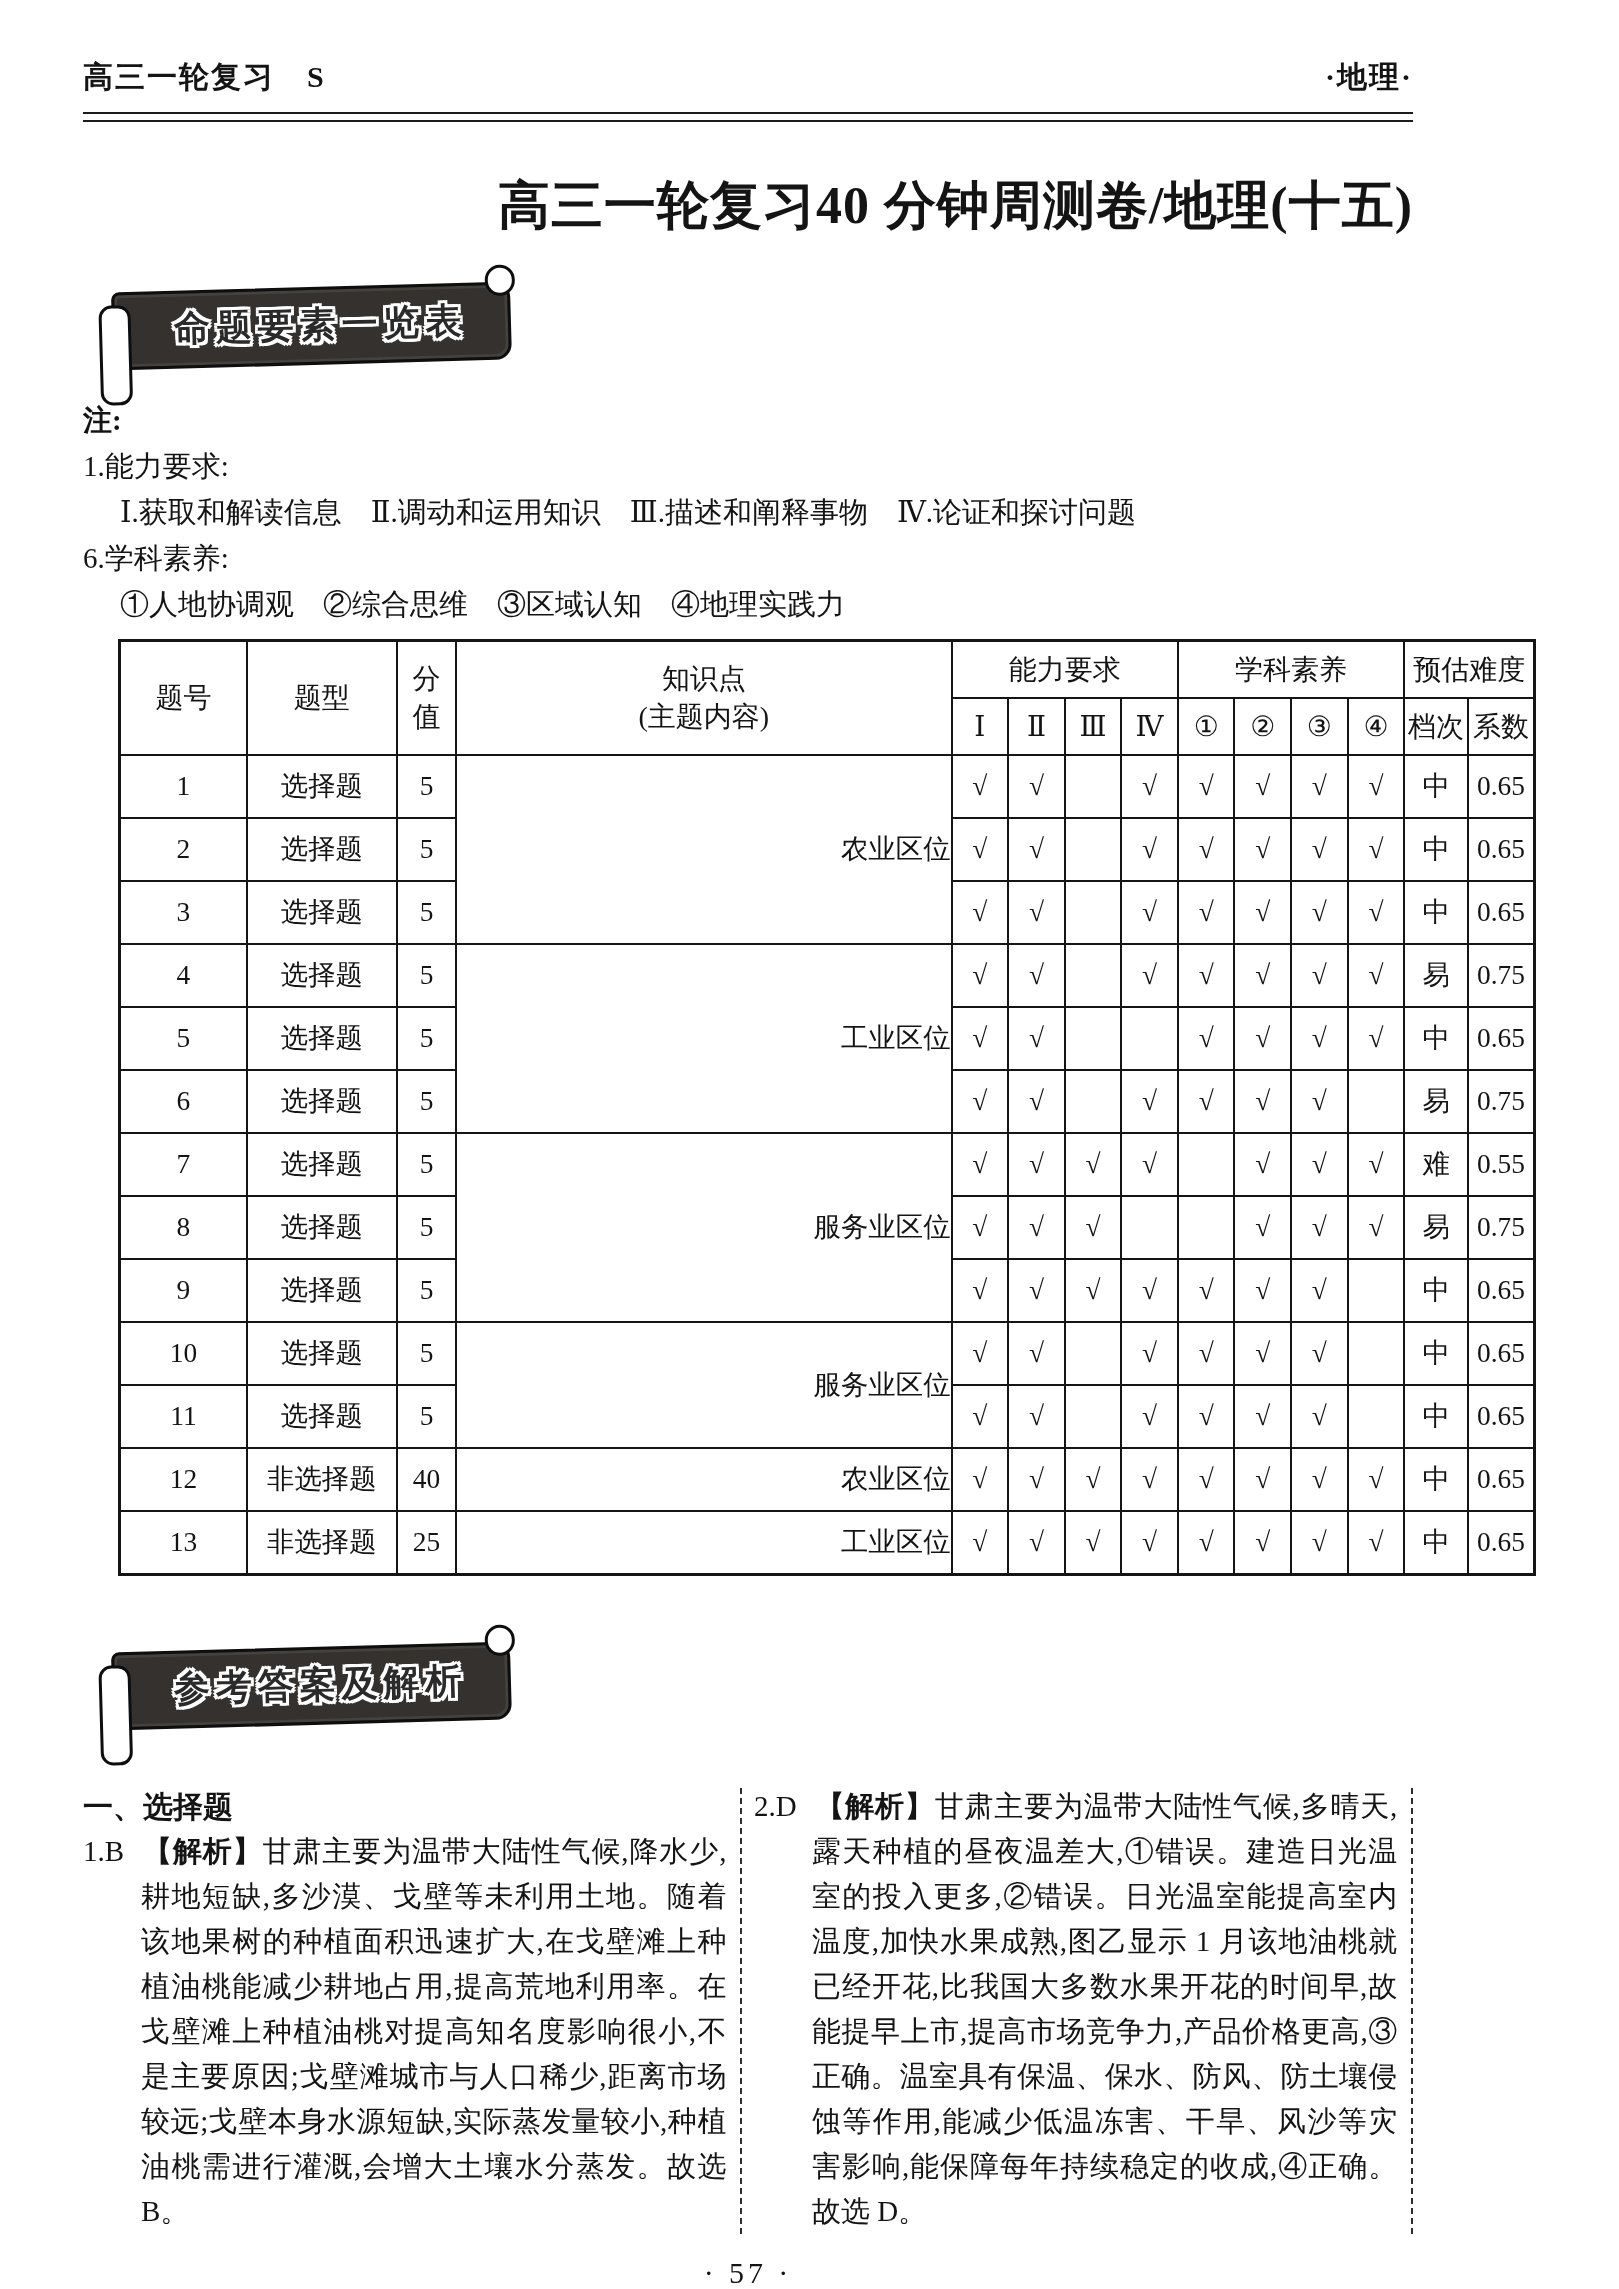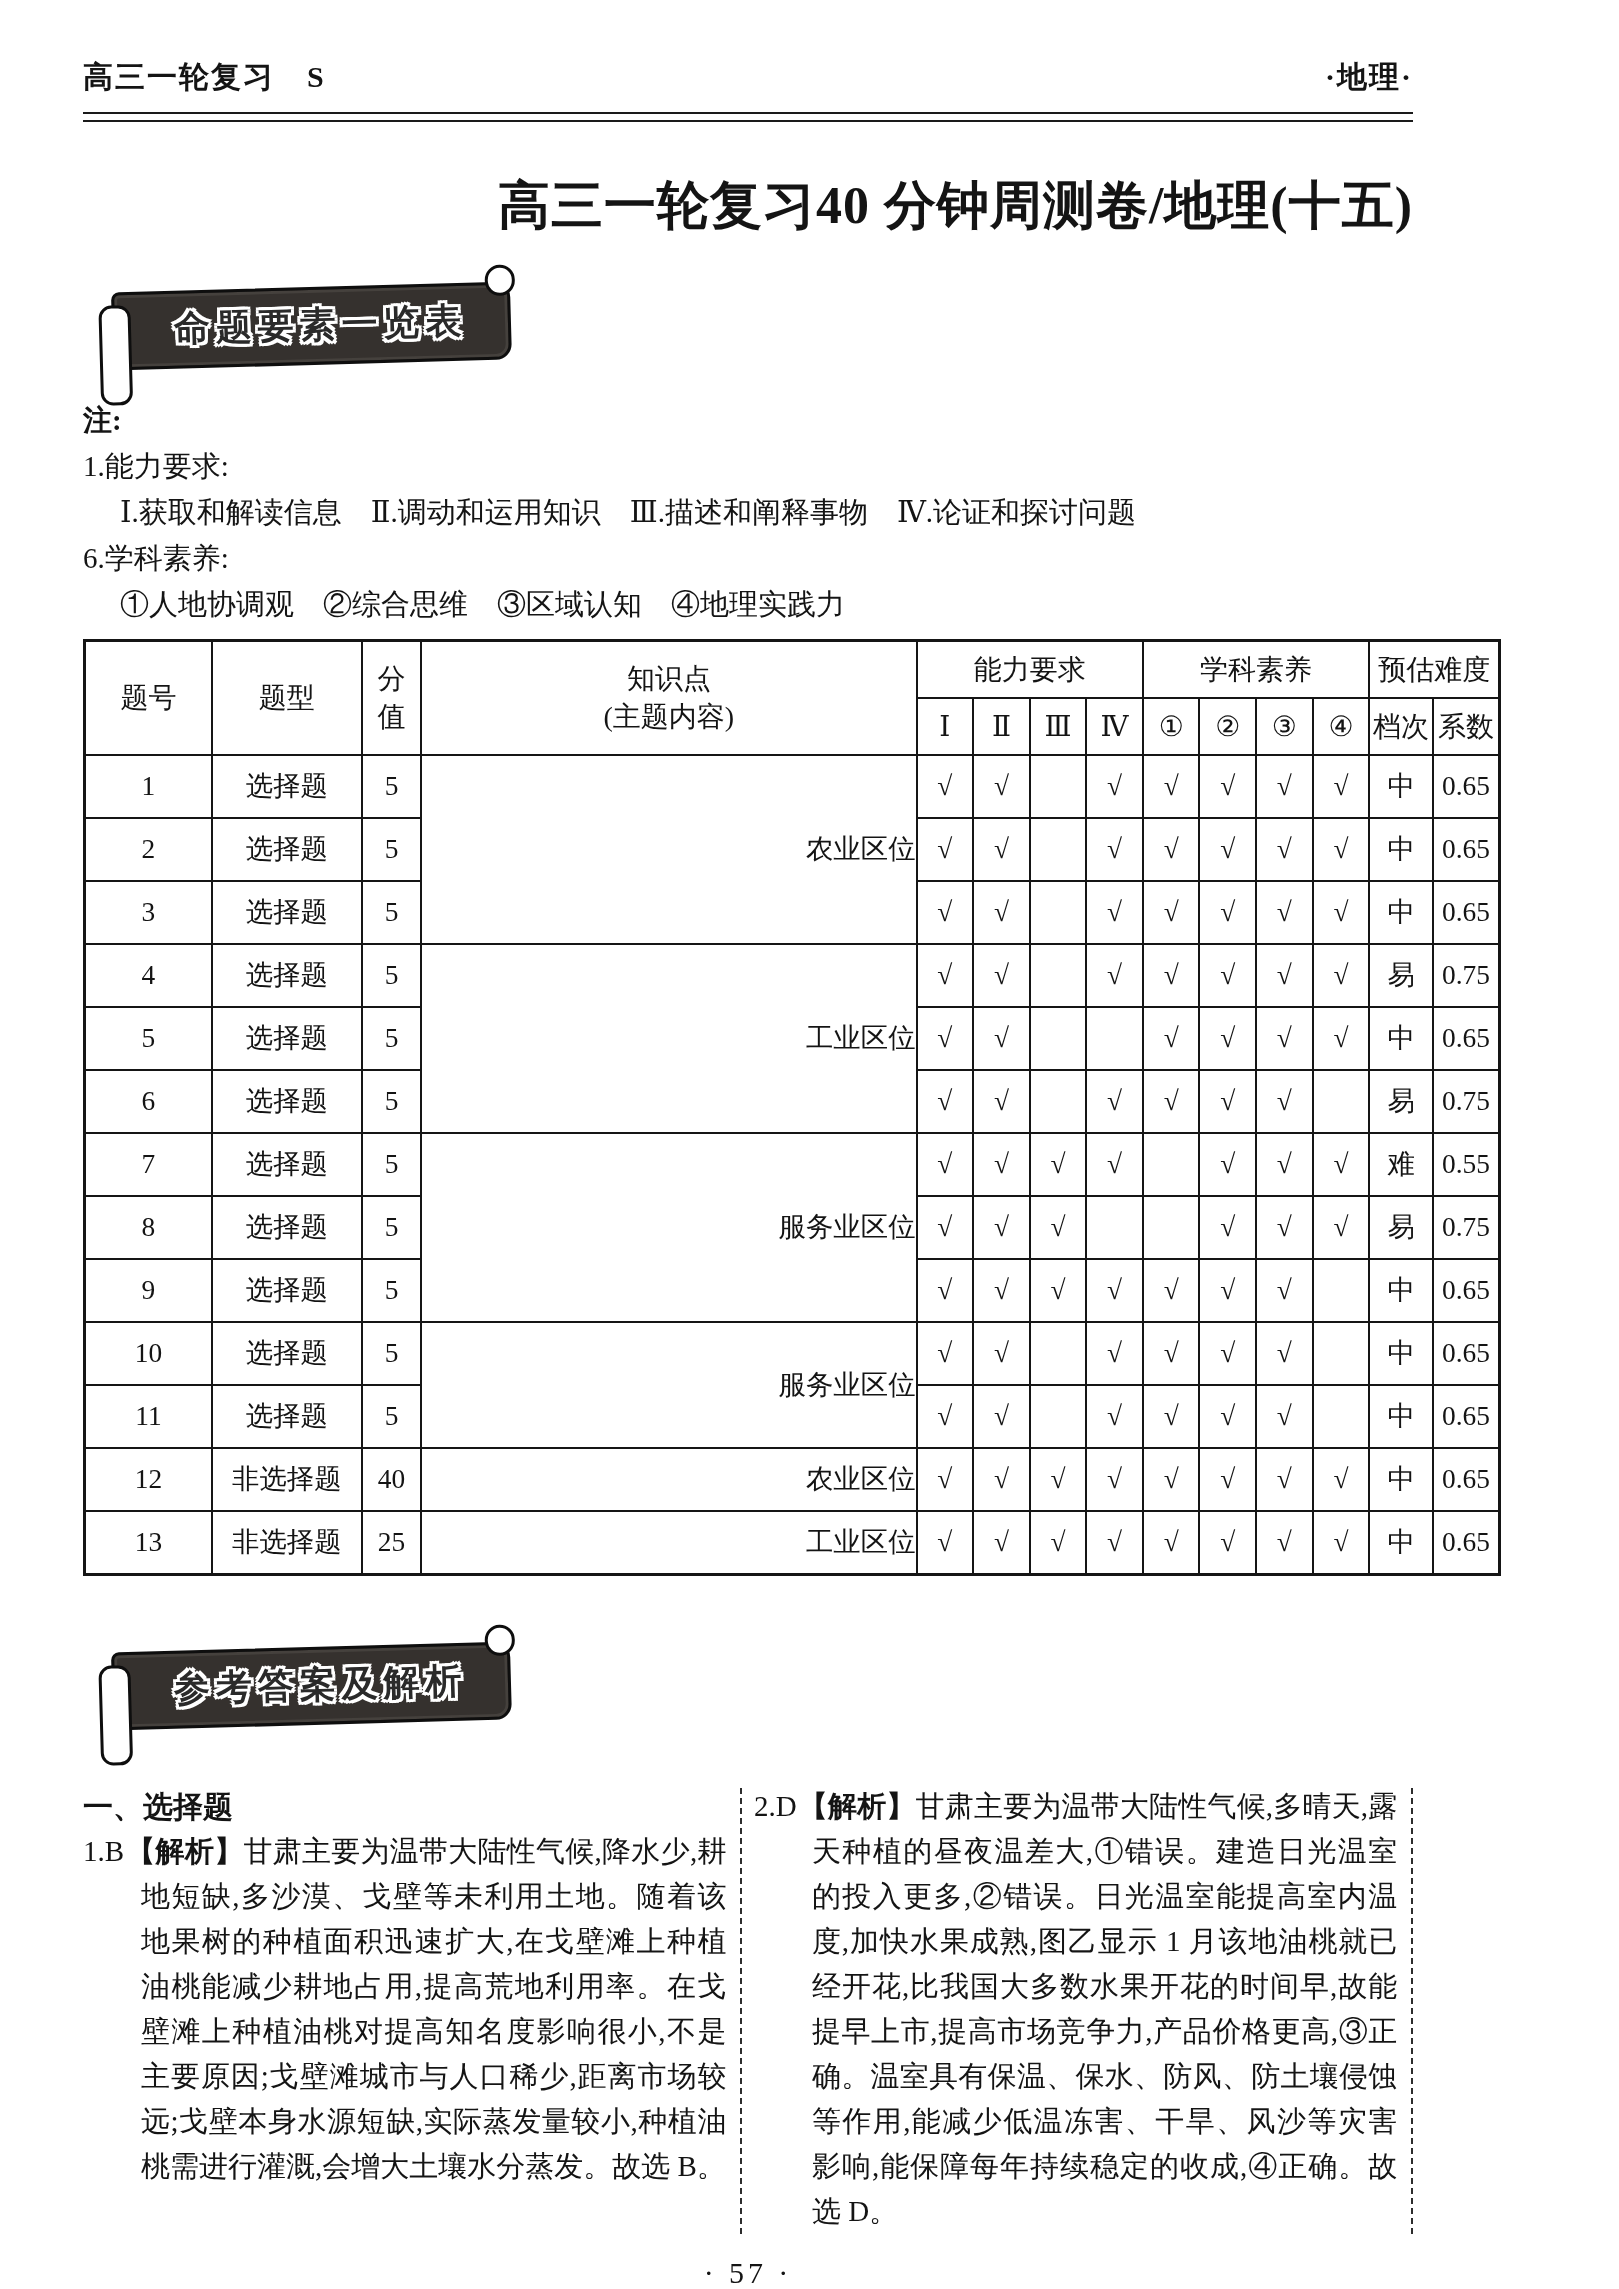--- a/index.html
+++ b/index.html
@@ -44,34 +44,34 @@
   .curl-right { position:absolute; right:-7.8px; top:-19.6px; width:24.5px; height:24.5px;
                 background:#fff; border:3.9px solid #0e0e0e; border-radius:50%; }
 
   
   .notes { margin-top:17.6px; font-size:29px; line-height:46px; }
   .notes .bold { font-weight:bold; }
   .notes .indent { padding-left:37px; }
 
   
   table.blueprint { border-collapse:collapse; table-layout:fixed; width:1418px; margin-top:11.8px;
-                    border:3.9px solid #151515; }
+                    border:3.9px solid #151515;margin-left:35px; }
   .blueprint th, .blueprint td { border:2px solid #151515; text-align:center; padding:0; }
   .blueprint thead th { font-size:28px; font-weight:normal; height:55px; line-height:1.35; }
   .blueprint tbody td { font-size:27.4px; height:61px; }
   .blueprint td.knowledge { text-align:right; padding-left:25.5px; }
 
   
   .answers { display:flex; margin-top:45px; }
   .ans-col { width:714px; font-size:29px; line-height:45px; text-align:justify; }
   .v-divider { border-left:2.9px dashed #2d2d2d; margin:3.9px 11.8px 0 13.7px; }
   .v-divider.right { margin-right:0; }
   .section-title { font-weight:bold; font-size:30px; }
   p.answer { margin:0; padding-left:58px; text-indent:-58px; }
-  .ans-label { margin-right:2px; }
+  .ans-label { margin-right:18px; }
   .ans-tag { font-weight:bold; }
 
   .page-number { text-align:center; font-size:30px; margin-top:21.6px; letter-spacing:3.9px; }
 </style>
 </head>
 <body>
 
 <div class="page">
 
   <div class="hdr">

